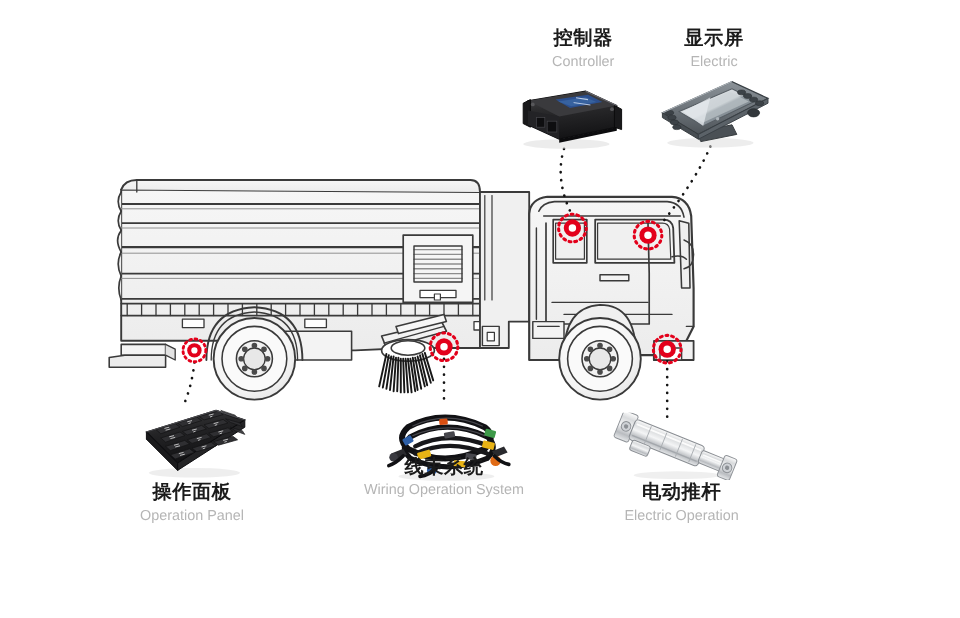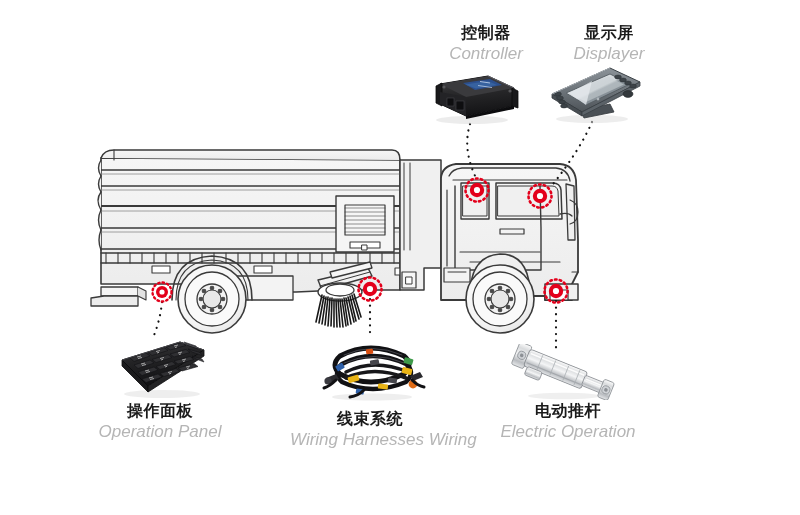--- a/index.html
+++ b/index.html
@@ -24,25 +24,24 @@
     user-select: none;
   }
   .label-cn {
     font-size: 16px;
     font-weight: bold;
     color: #1b1b1b;
     letter-spacing: 0.5px;
     white-space: nowrap;
   }
   .label-en {
-    font-size: 17px;
+    font-size: 12px;
     color: #b5b5b5;
     margin-top: 3px;
     white-space: nowrap;
-    font-style: italic;
   }
 
   
   .layer {
     position: absolute;
     left: 0; top: 0;
     width: 800px; height: 515px;
   }
   .layer.no-hit { pointer-events: none; }
 
@@ -534,33 +533,33 @@
       <circle cx="162" cy="292" r="6" fill="#e3001b"></circle>
       <circle cx="162" cy="292" r="2.6" fill="#ffffff"></circle>
     </g>
   </svg>
 
   <div class="label-block" style="left:443px; top:24px; width:86px;">
     <div class="label-cn">控制器</div>
     <div class="label-en">Controller</div>
   </div>
 
-  <div class="label-block" style="left:566px; top:24px; width:86px;">
+  <div class="label-block" style="left:552px; top:24px; width:86px;">
     <div class="label-cn">显示屏</div>
-    <div class="label-en">Displayer</div>
+    <div class="label-en">Electric</div>
   </div>
 
   <div class="label-block" style="left:92px; top:402px; width:136px;">
     <div class="label-cn">操作面板</div>
     <div class="label-en">Operation Panel</div>
   </div>
 
-  <div class="label-block" style="left:290px; top:410px; width:160px;">
+  <div class="label-block" style="left:290px; top:381px; width:160px;">
     <div class="label-cn">线束系统</div>
-    <div class="label-en">Wiring Harnesses Wiring</div>
+    <div class="label-en">Wiring Operation System</div>
   </div>
 
   <div class="label-block" style="left:498px; top:402px; width:140px;text-align:center;">
     <div class="label-cn">电动推杆</div>
     <div class="label-en">Electric Operation</div>
   </div>
 
 </div>
 
 </body></html>

